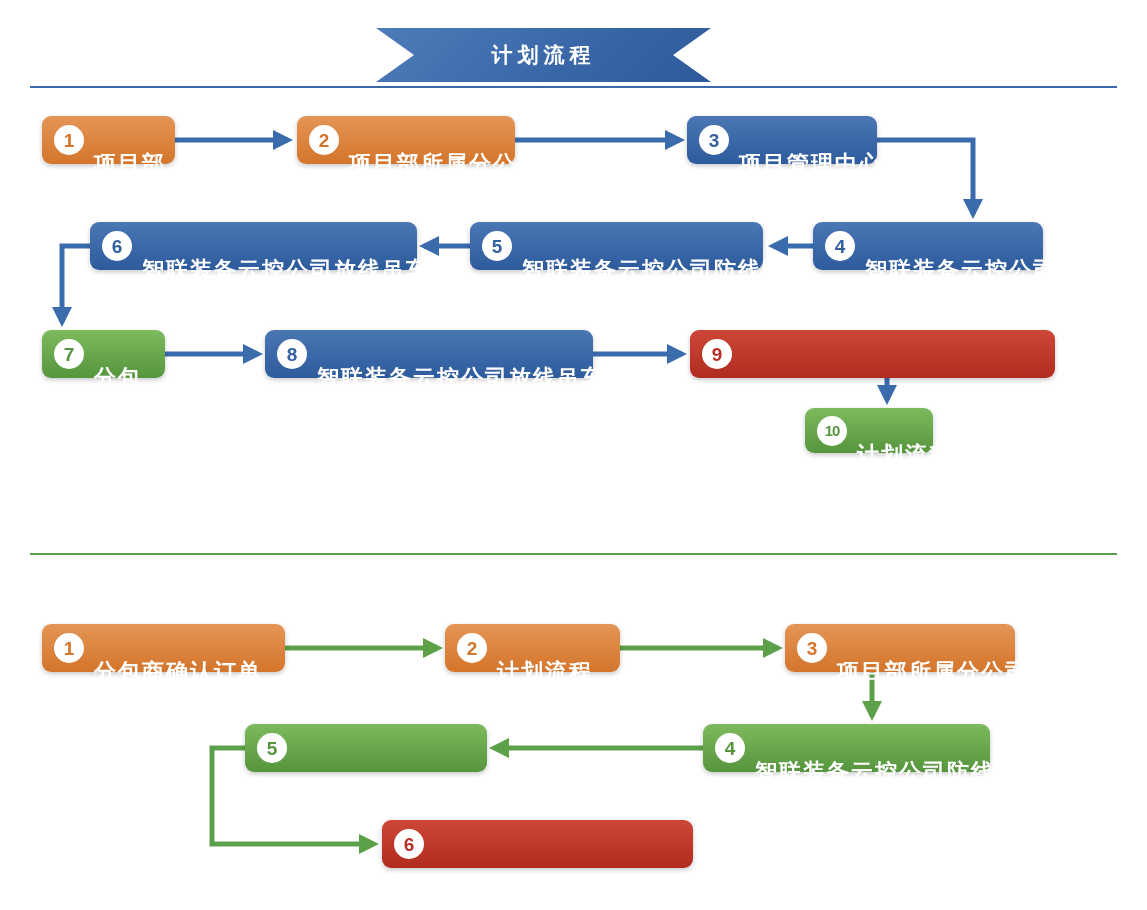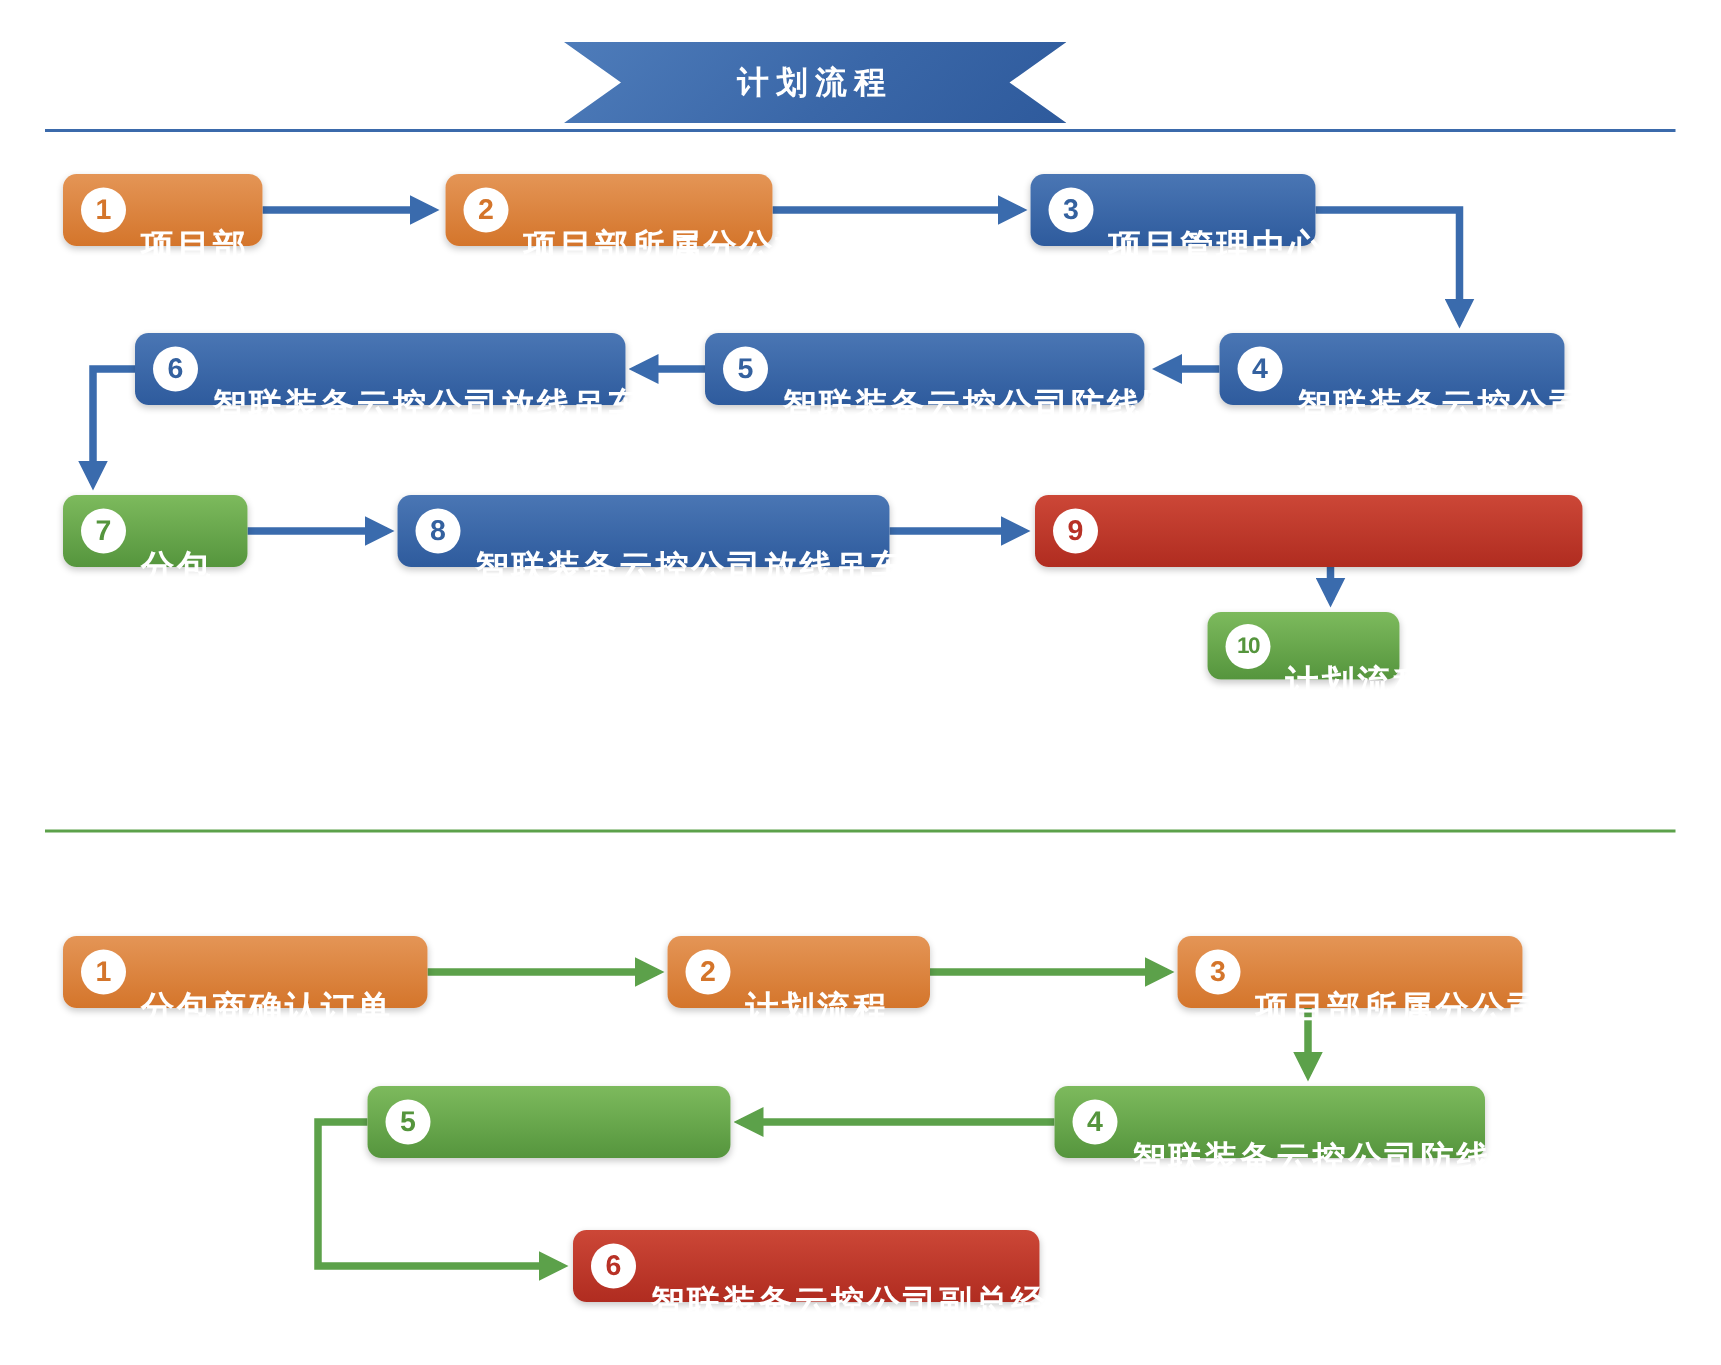--- a/index.html
+++ b/index.html
@@ -135,16 +135,15 @@
   </div>
   <div class="step green" style="left:703px;top:724px;width:287px;">
     <span class="num">4</span>
     <span class="lbl">智联装备云控公司防线队</span>
   </div>
   <div class="step green" style="left:245px;top:724px;width:242px;">
     <span class="num">5</span>
   </div>
   <div class="step red" style="left:382px;top:820px;width:311px;">
     <span class="num">6</span>
-    <span class="lbl">智联装备云控公司副总经理</span>
   </div>
 
 </div>
 
 </body></html>

